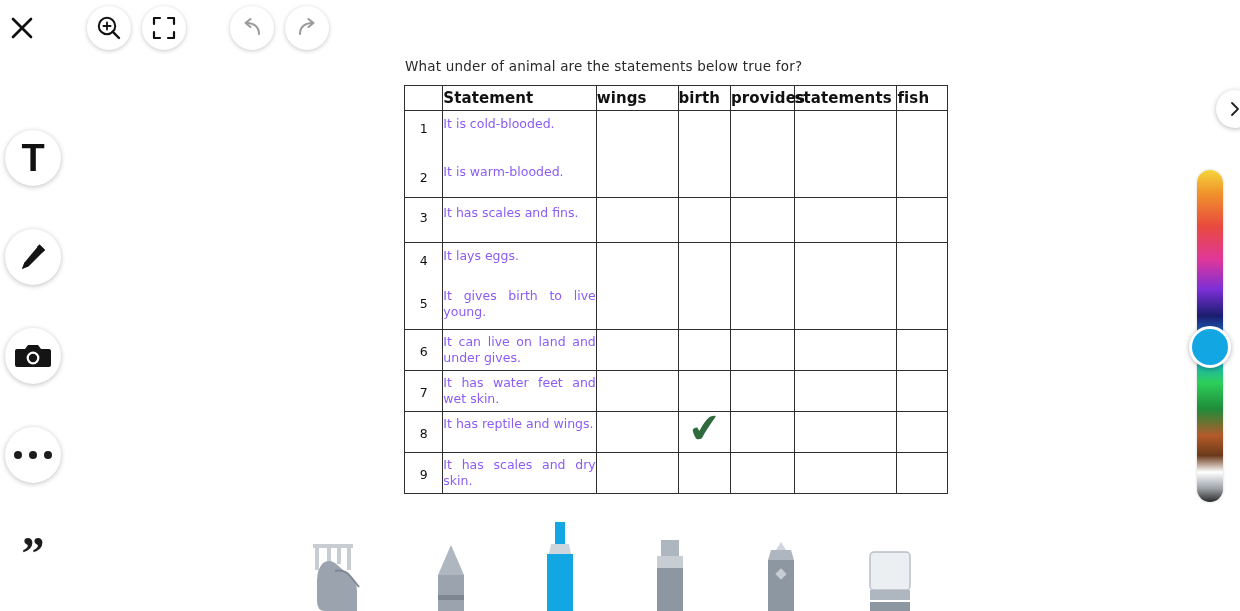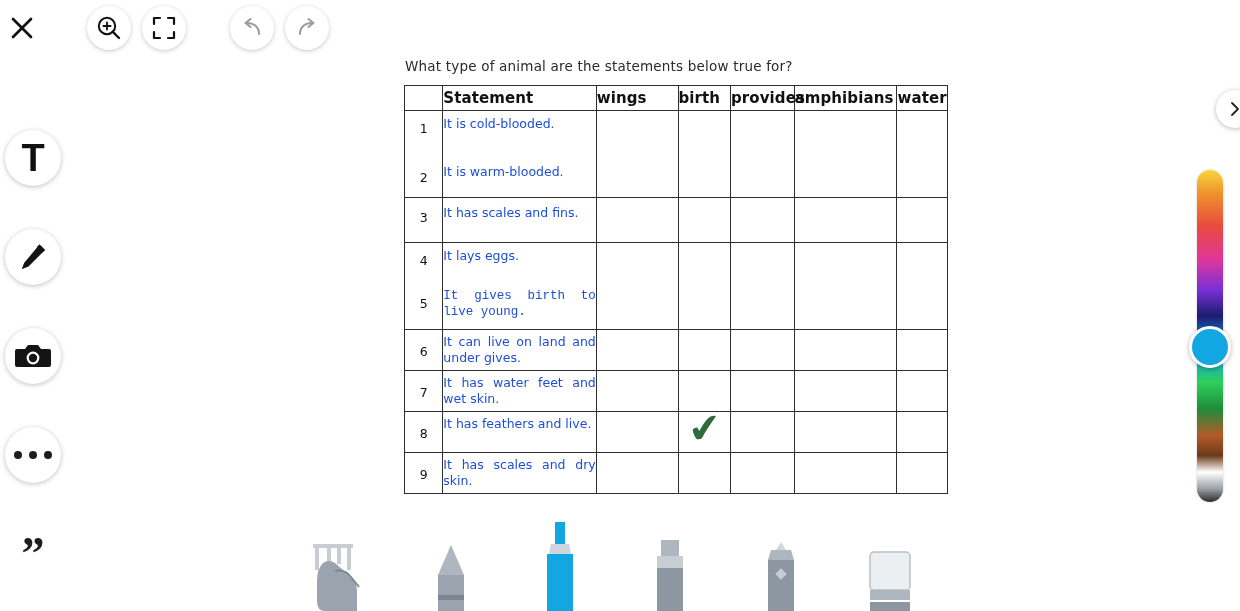--- a/index.html
+++ b/index.html
@@ -200,21 +200,21 @@
   .c-fish { width: 50px; }
 
   td.num {
     text-align: center;
     font-size: 12.5px;
     color: #111;
     padding-top: 0;
   }
   td.stmt {
     font-size: 12.5px;
-    color: #1d4ed8;
+    color: #8b5cf6;
     padding: 5px 6px 5px 7px;
     text-align: justify;
     line-height: 1.28;
     margin-left: 44px;
   }
   .row-tall td { height: 86px; }
   .row-med  td { height: 44px; }
   .row-short td { height: 40px; }
 
   .num-inner { display: block; }
@@ -337,41 +337,41 @@
   <div class="color-strip">
     <div class="grad" style="background: linear-gradient(to bottom,
             #f5d53a 0%, #f0932b 7%, #e84a3f 17%, #e0379a 27%,
             #7b2fd6 36%, #1b1d6e 44%, #1f7fe0 51%, #12a7e3 56%,
             #2ecf5a 64%, #1f8c3a 72%, #b45a2a 80%, #6b3a1a 86%,
             #ffffff 91%, #9aa0a6 96%, #2b2b2b 100%);"></div>
   </div>
   <div class="color-knob"></div>
 
   <div class="doc">
-    <p class="doc-question">What type of animal are the statements below true for?</p>
+    <p class="doc-question">What under of animal are the statements below true for?</p>
 
     <table class="ws">
       <colgroup>
         <col class="c-num">
           <col class="c-stmt">
           <col class="c-mam">
           <col class="c-bird">
         <col class="c-rep">
           <col class="c-amp">
           <col class="c-fish">
       </colgroup>
       <thead>
         <tr>
           <th></th>
           <th>Statement</th>
           <th>wings</th>
           <th>birth</th>
           <th>provides</th>
-          <th>amphibians</th>
-          <th>water</th>
+          <th>statements</th>
+          <th>fish</th>
         </tr>
       </thead>
       <tbody>
 
         <tr class="row-tall">
           <td class="num">
             <span class="num-inner pad-top-2">1</span>
             <span class="num-inner" style="padding-top:34px; display:block;">2</span>
           </td>
           <td class="stmt">
@@ -399,21 +399,21 @@
           <td></td>
         </tr>
 
         <tr class="row-tall">
           <td class="num">
             <span class="num-inner" style="display:block;padding-top:10px;">4</span>
             <span class="num-inner" style="display:block;padding-top:28px;">5</span>
           </td>
           <td class="stmt">
             <div style="padding-top:5px;">It lays eggs.</div>
-            <div style="padding-top:24px;font-family:Liberation Mono, monospace;">It gives birth to live young.</div>
+            <div style="padding-top:24px;">It gives birth to live young.</div>
           </td>
           <td></td>
           <td></td>
           <td></td>
           <td></td>
           <td></td>
         </tr>
 
         <tr class="row-short">
           <td class="num">
@@ -441,21 +441,21 @@
           <td></td>
           <td></td>
           <td></td>
         </tr>
 
         <tr class="row-short">
           <td class="num">
             <span class="num-inner" style="display:block;padding-top:14px;">8</span>
           </td>
           <td class="stmt">
-            <div style="padding-top:4px;">It has feathers and live.</div>
+            <div style="padding-top:4px;">It has reptile and wings.</div>
           </td>
           <td></td>
           <td>
             <span class="checkmark">✔</span>
           </td>
           <td></td>
           <td></td>
           <td></td>
         </tr>
 

